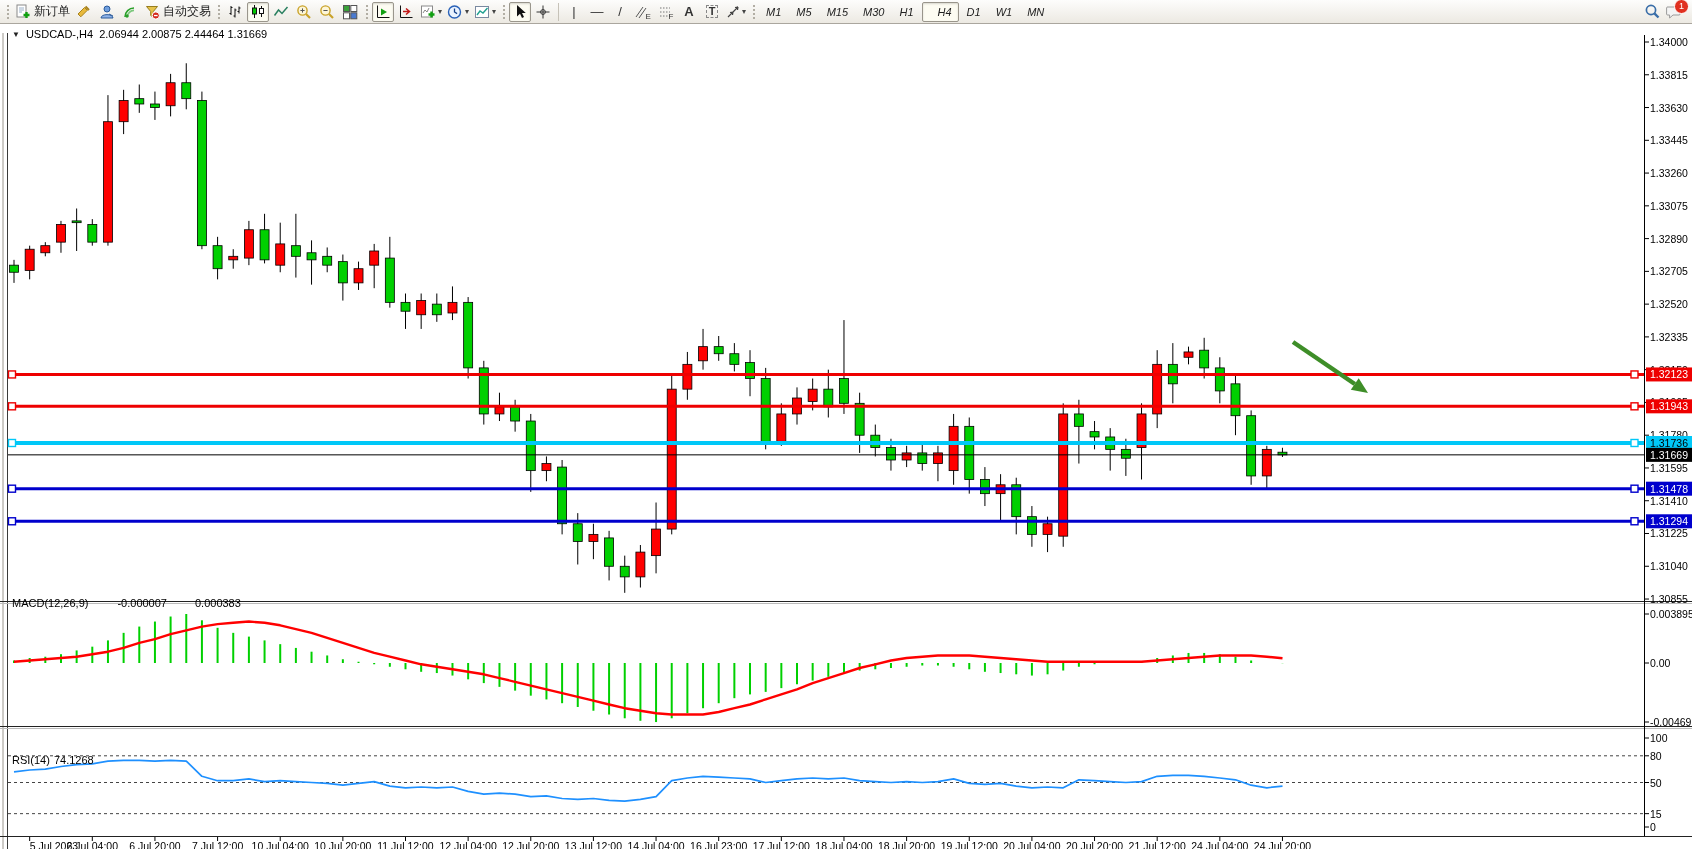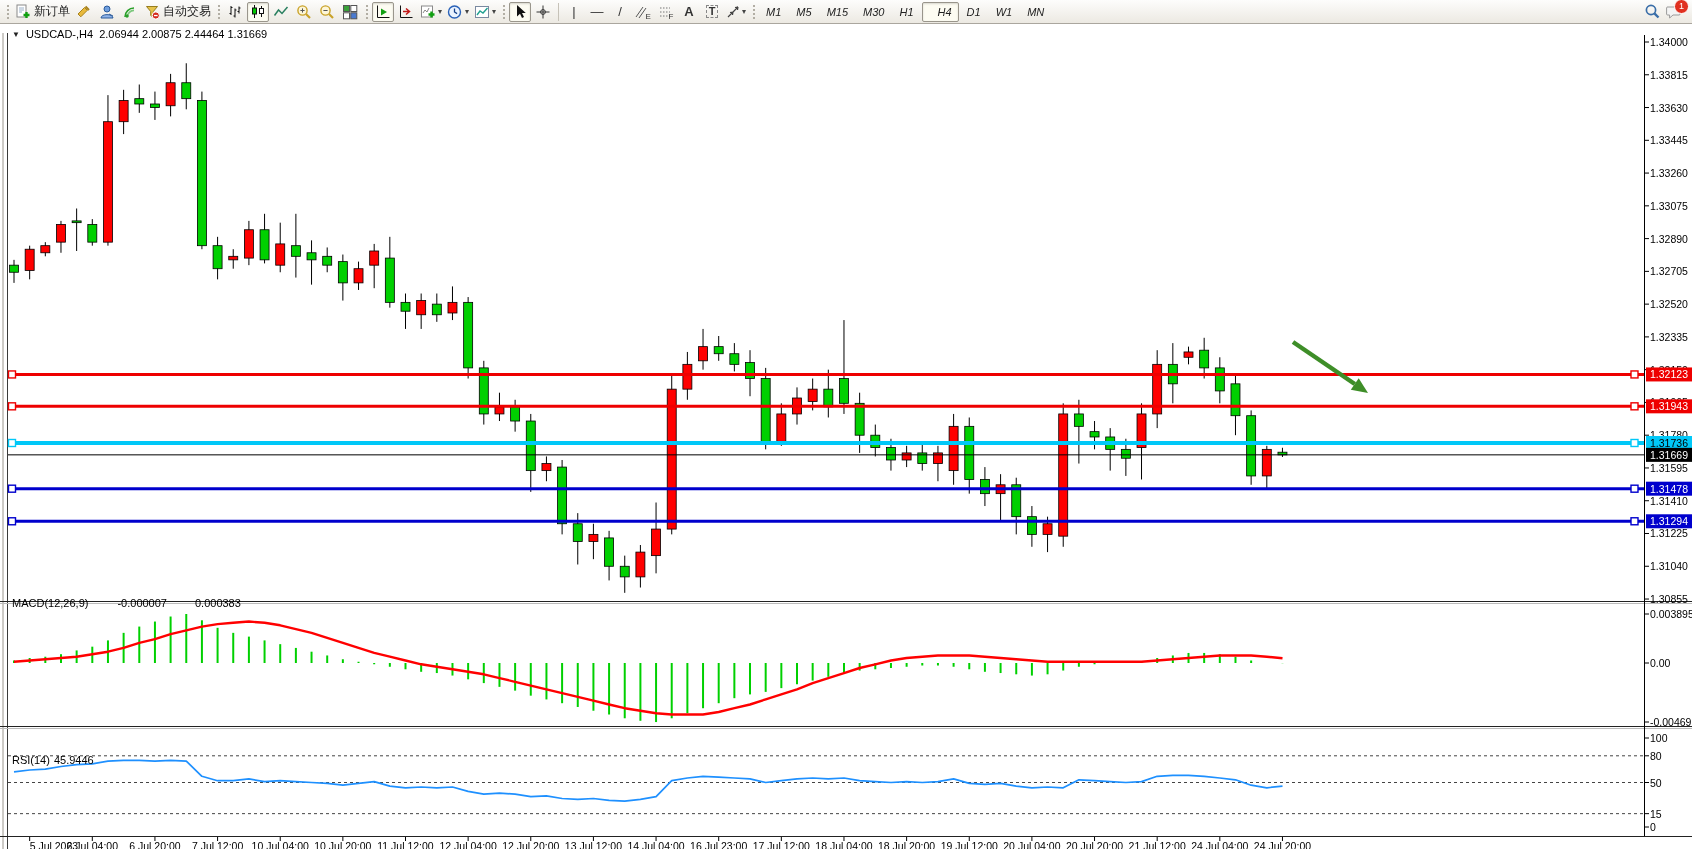--- a/index.html
+++ b/index.html
@@ -439,21 +439,21 @@
   </div>
 
   <div class="overlay" style="left:12px;top:597px;gap:31px;">
     <span>MACD(12,26,9)</span>
     <span style="margin-left:-2px">-0.000007</span>
     <span style="margin-left:-3px">0.000383</span>
   </div>
 
   <div class="overlay" style="left:12px;top:754px;">
     <span>RSI(14)</span>
-    <span style="margin-left:-2px">45.9446</span>
+    <span style="margin-left:-2px">74.1268</span>
   </div>
 
   <div class="toolbar">
     <span class="handle"></span>
 
     <button class="tb">
       <svg width="16" height="16">
           <rect x="2" y="1" width="9" height="12" fill="#fff" stroke="#8a8a8a"></rect>
           <path d="M4 4h5M4 6h5M4 8h3" stroke="#9ab0c8" stroke-width="1" fill="none"></path>
           <path d="M8.5 11h6M11.5 8v6" stroke="#11a011" stroke-width="2.4" fill="none"></path>

